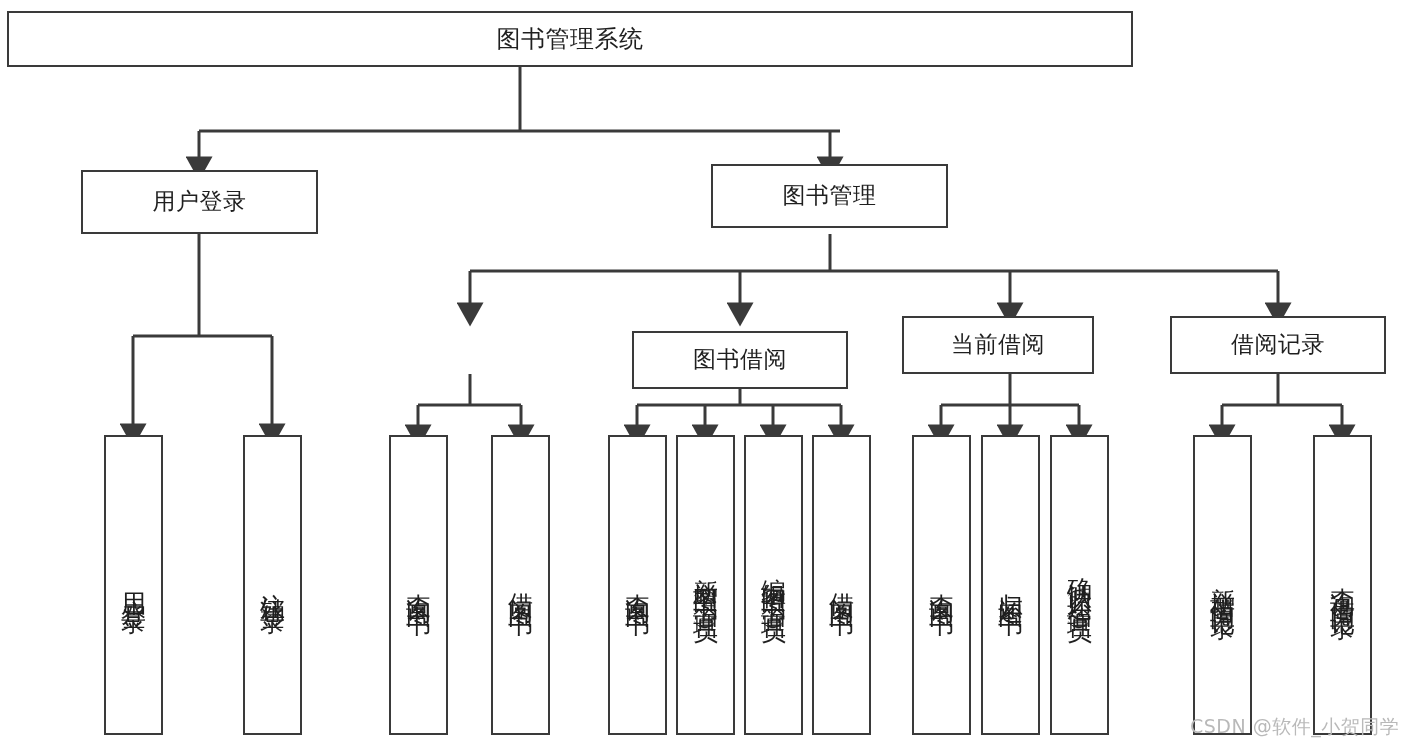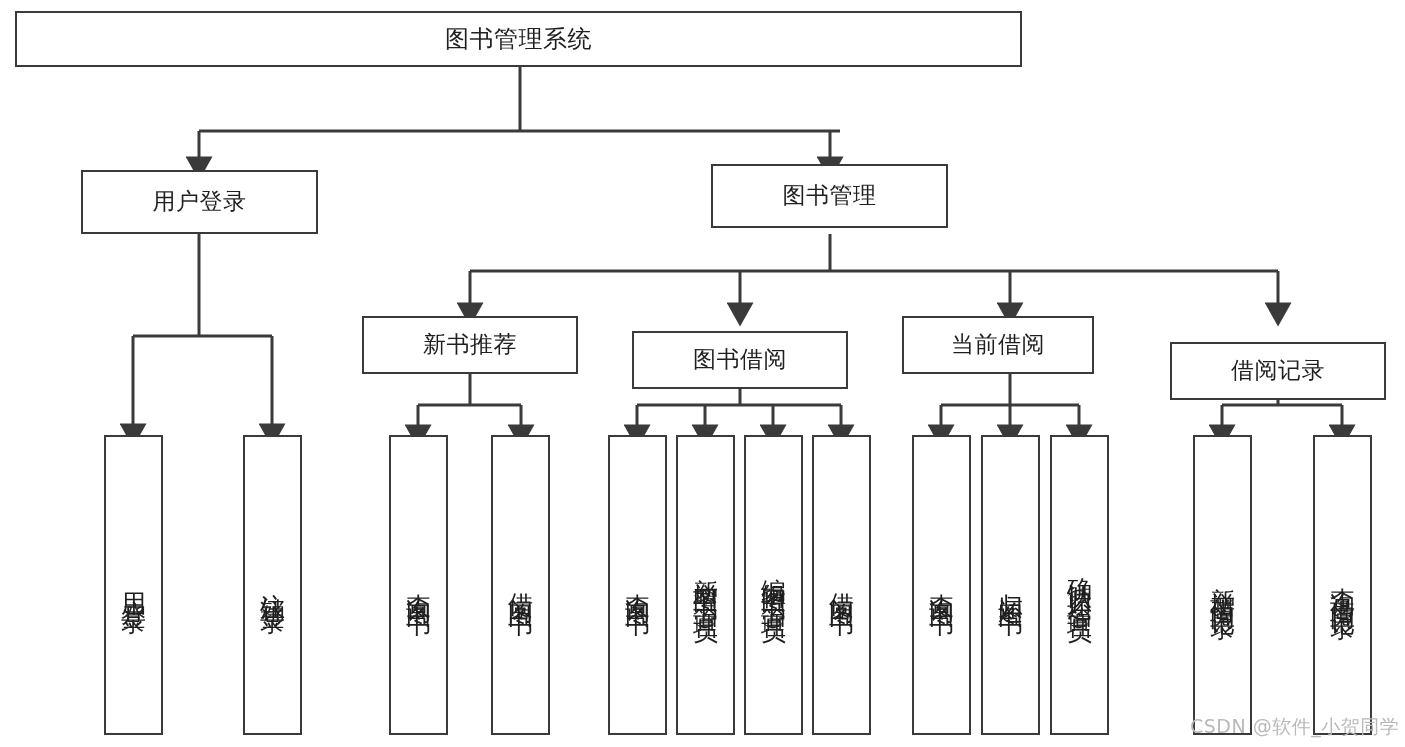--- a/index.html
+++ b/index.html
@@ -125,41 +125,38 @@
       <path d="M1010,405 L1010,428" marker-end="url(#arrow)"></path>
       <path d="M1079,405 L1079,428" marker-end="url(#arrow)"></path>
 
       <path d="M1278,374 L1278,405"></path>
       <path d="M1222,405 L1342,405"></path>
       <path d="M1222,405 L1222,428" marker-end="url(#arrow)"></path>
       <path d="M1342,405 L1342,428" marker-end="url(#arrow)"></path>
     </g>
   </svg>
 
-  <div class="node horiz title" style="left:15px; top:11px; width:1007px; height:56px;">
+  <div class="node horiz title" style="left:7px; top:11px; width:1126px; height:56px;">
     <span class="label">图书管理系统</span>
   </div>
 
   <div class="node horiz" style="left:81px; top:170px; width:237px; height:64px;">
     <span class="label">用户登录</span>
   </div>
   <div class="node horiz" style="left:711px; top:164px; width:237px; height:64px;">
     <span class="label">图书管理</span>
   </div>
 
-  <div class="node horiz" style="left:362px; top:316px; width:216px; height:58px;">
-    <span class="label">新书推荐</span>
-  </div>
   <div class="node horiz" style="left:632px; top:331px; width:216px; height:58px;">
     <span class="label">图书借阅</span>
   </div>
   <div class="node horiz" style="left:902px; top:316px; width:192px; height:58px;">
     <span class="label">当前借阅</span>
   </div>
-  <div class="node horiz" style="left:1170px; top:316px; width:216px; height:58px;margin-top:26px;">
+  <div class="node horiz" style="left:1170px; top:316px; width:216px; height:58px;">
     <span class="label">借阅记录</span>
   </div>
 
   <div class="node vert" style="left:104px; top:435px; width:59px; height:300px;">
     <span class="label">用户登录</span>
   </div>
   <div class="node vert" style="left:243px; top:435px; width:59px; height:300px;">
     <span class="label">注销登录</span>
   </div>
 

